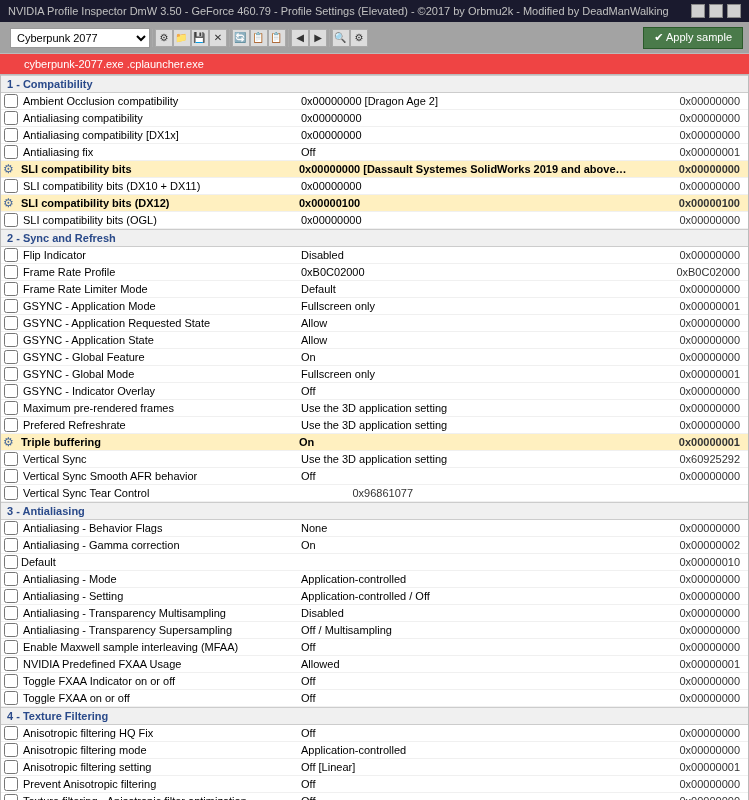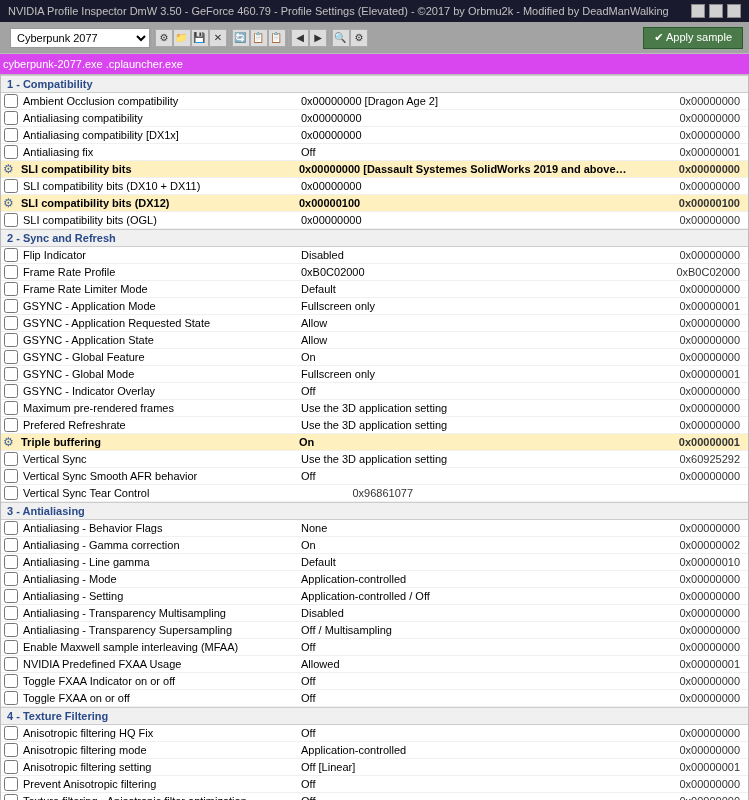--- a/index.html
+++ b/index.html
@@ -84,23 +84,23 @@
       border: 1px solid #2a5a2a;
       padding: 2px 10px;
       font-size: 11px;
       cursor: pointer;
       height: 22px;
       display: flex;
       align-items: center;
       gap: 4px;
     }
     #exe-bar {
-      background: #d946ef;
+      background: #ef4444;
       color: white;
-      padding: 2px 3px;
+      padding: 2px 24px;
       font-size: 11px;
       height: 20px;
       display: flex;
       align-items: center;
     }
     #main-content {
       height: calc(800px - 22px - 28px - 20px);
       overflow: hidden;
       background: white;
       display: flex;
@@ -377,21 +377,20 @@
         <span class="setting-default">0x00000000</span>
       </div>
       <div class="setting-row">
         <input type="checkbox" class="row-checkbox" style="">
         <span class="setting-name">Antialiasing - Gamma correction</span>
         <span class="setting-value">On</span>
         <span class="setting-default">0x00000002</span>
       </div>
       <div class="setting-row">
         <input type="checkbox" class="row-checkbox" style="">
-        <span class="setting-name">Antialiasing - Line gamma</span>
         <span class="setting-value">Default</span>
         <span class="setting-default">0x00000010</span>
       </div>
       <div class="setting-row">
         <input type="checkbox" class="row-checkbox" style="">
         <span class="setting-name">Antialiasing - Mode</span>
         <span class="setting-value">Application-controlled</span>
         <span class="setting-default">0x00000000</span>
       </div>
       <div class="setting-row">

